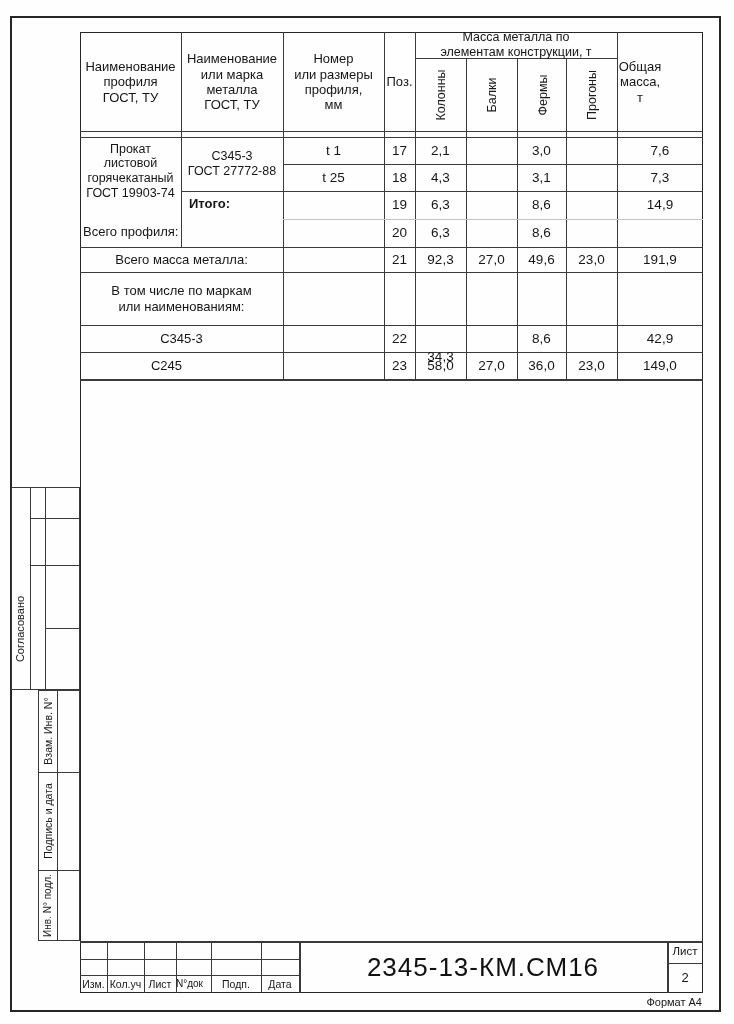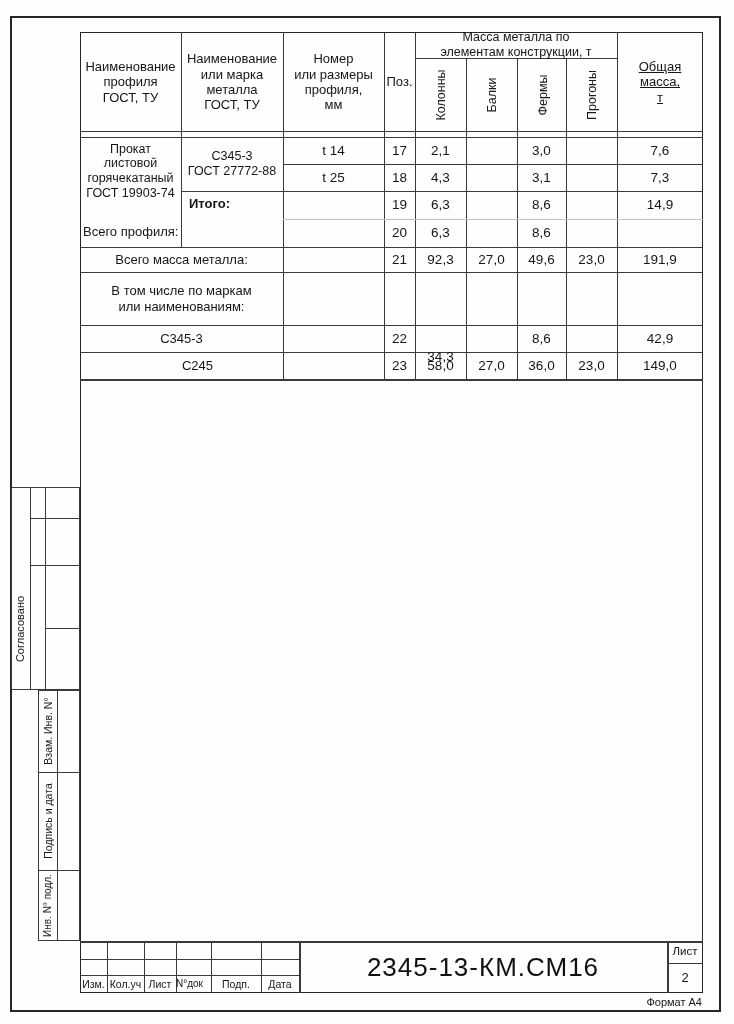--- a/index.html
+++ b/index.html
@@ -73,39 +73,39 @@
   </div>
 <div class="vtxt" style="left:467px;top:58px;width:50px;height:73px;">
     <span style="font-size:12.5px;">Балки</span>
   </div>
 <div class="vtxt" style="left:518px;top:58px;width:48px;height:73px;">
     <span style="font-size:12.5px;">Фермы</span>
   </div>
 <div class="vtxt" style="left:567px;top:58px;width:50px;height:73px;">
     <span style="font-size:12.5px;">Прогоны</span>
   </div>
-<div class="cell" style="left:618px;top:36px;width:84px;height:92px;text-decoration:underline;">Общая
+<div class="cell" style="left:598px;top:36px;width:84px;height:92px;">Общая
 масса,
 т</div>
 
 <div class="cell" style="left:81px;top:140px;width:99px;height:62px;font-size:12.5px;">Прокат
 листовой
 горячекатаный
 ГОСТ 19903-74</div>
 <div class="cell left" style="left:80px;top:222px;width:100px;height:20px;">Всего профиля:</div>
 <div class="cell" style="left:182px;top:140px;width:100px;height:48px;font-size:12.5px;">С345-3
 ГОСТ 27772-88</div>
 <div class="cell left bold" style="left:186px;top:192px;width:94px;height:24px;">Итого:</div>
-<div class="cell num" style="left:284px;top:137px;width:99px;height:27px;">t 14</div>
+<div class="cell num" style="left:284px;top:137px;width:99px;height:27px;">t 1</div>
 <div class="cell num" style="left:284px;top:164px;width:99px;height:27px;">t 25</div>
 <div class="cell" style="left:80px;top:247px;width:203px;height:25px;">Всего масса металла:</div>
 <div class="cell" style="left:80px;top:274px;width:203px;height:49px;">В том числе по маркам
 или наименованиям:</div>
 <div class="cell" style="left:80px;top:325px;width:203px;height:27px;">С345-3</div>
-<div class="cell" style="left:96px;top:352px;width:203px;height:27px;">С245</div>
+<div class="cell" style="left:65px;top:352px;width:203px;height:27px;">С245</div>
 
 <div class="cell num" style="left:385px;top:137px;width:29px;height:27px;">17</div>
 <div class="cell num" style="left:416px;top:137px;width:49px;height:27px;">2,1</div>
 <div class="cell num" style="left:467px;top:137px;width:49px;height:27px;"></div>
 <div class="cell num" style="left:518px;top:137px;width:47px;height:27px;">3,0</div>
 <div class="cell num" style="left:567px;top:137px;width:49px;height:27px;"></div>
 <div class="cell num" style="left:618px;top:137px;width:84px;height:27px;">7,6</div>
 
 <div class="cell num" style="left:385px;top:164px;width:29px;height:27px;">18</div>
 <div class="cell num" style="left:416px;top:164px;width:49px;height:27px;">4,3</div>

